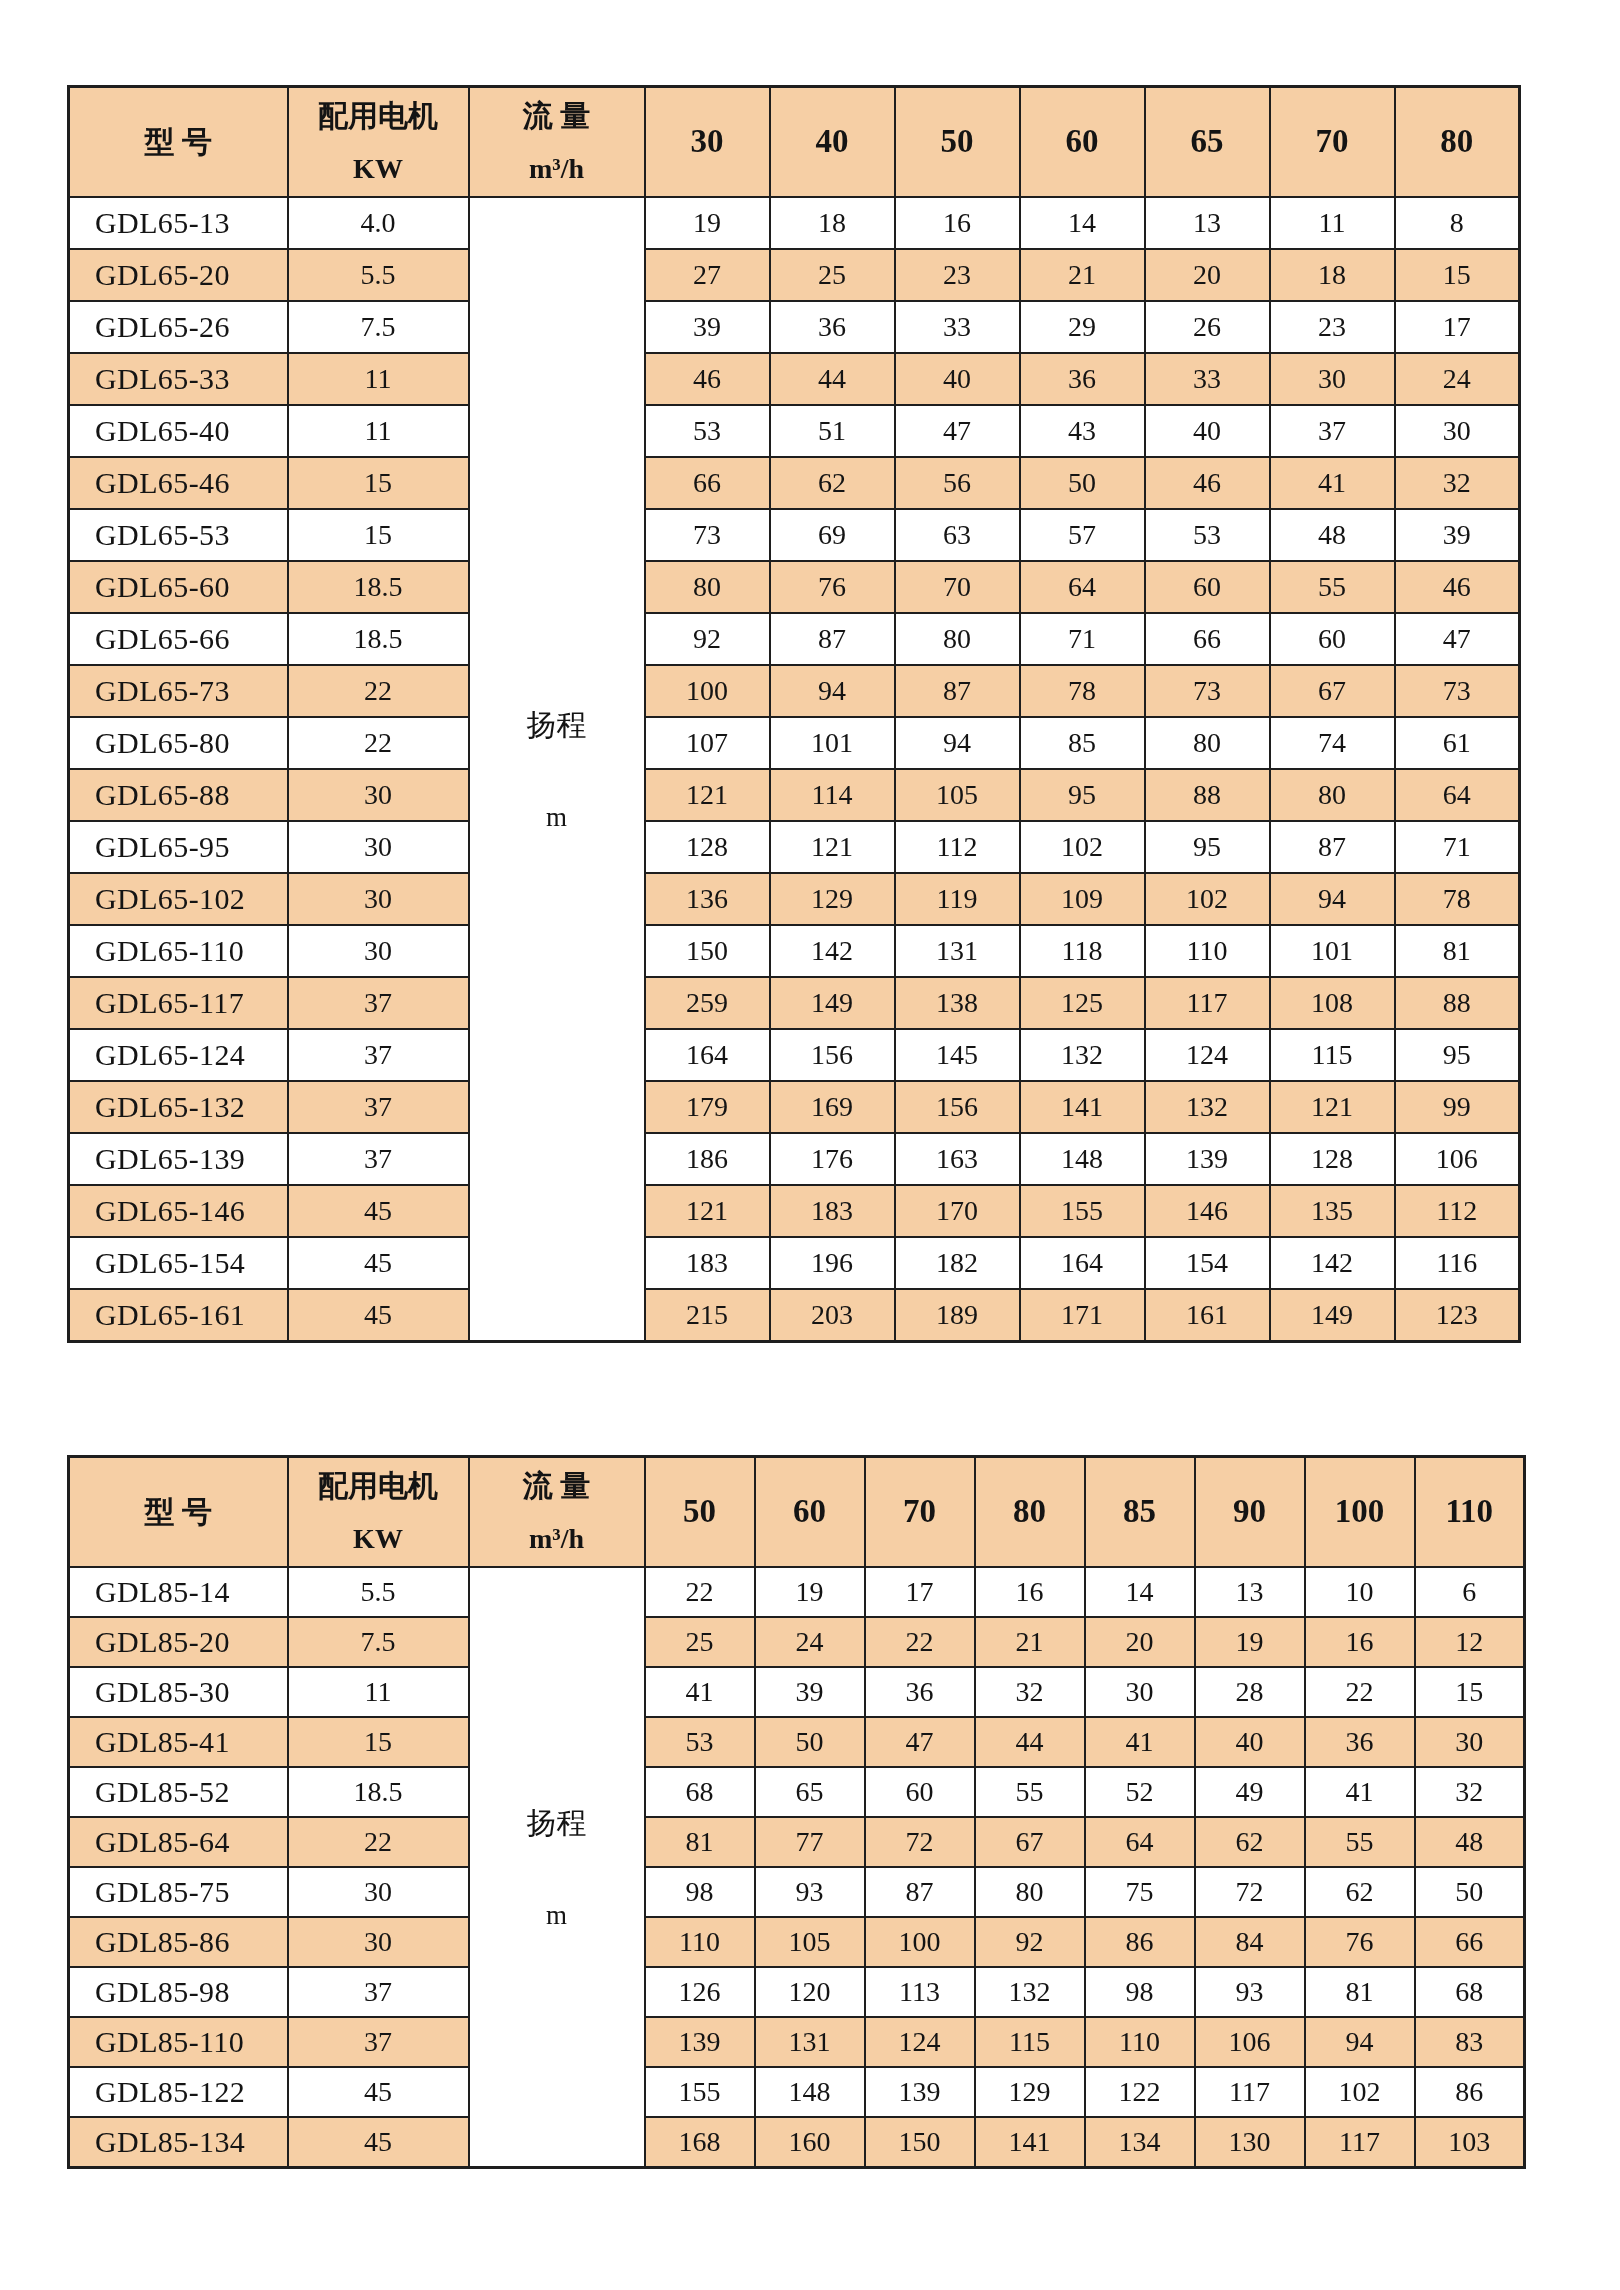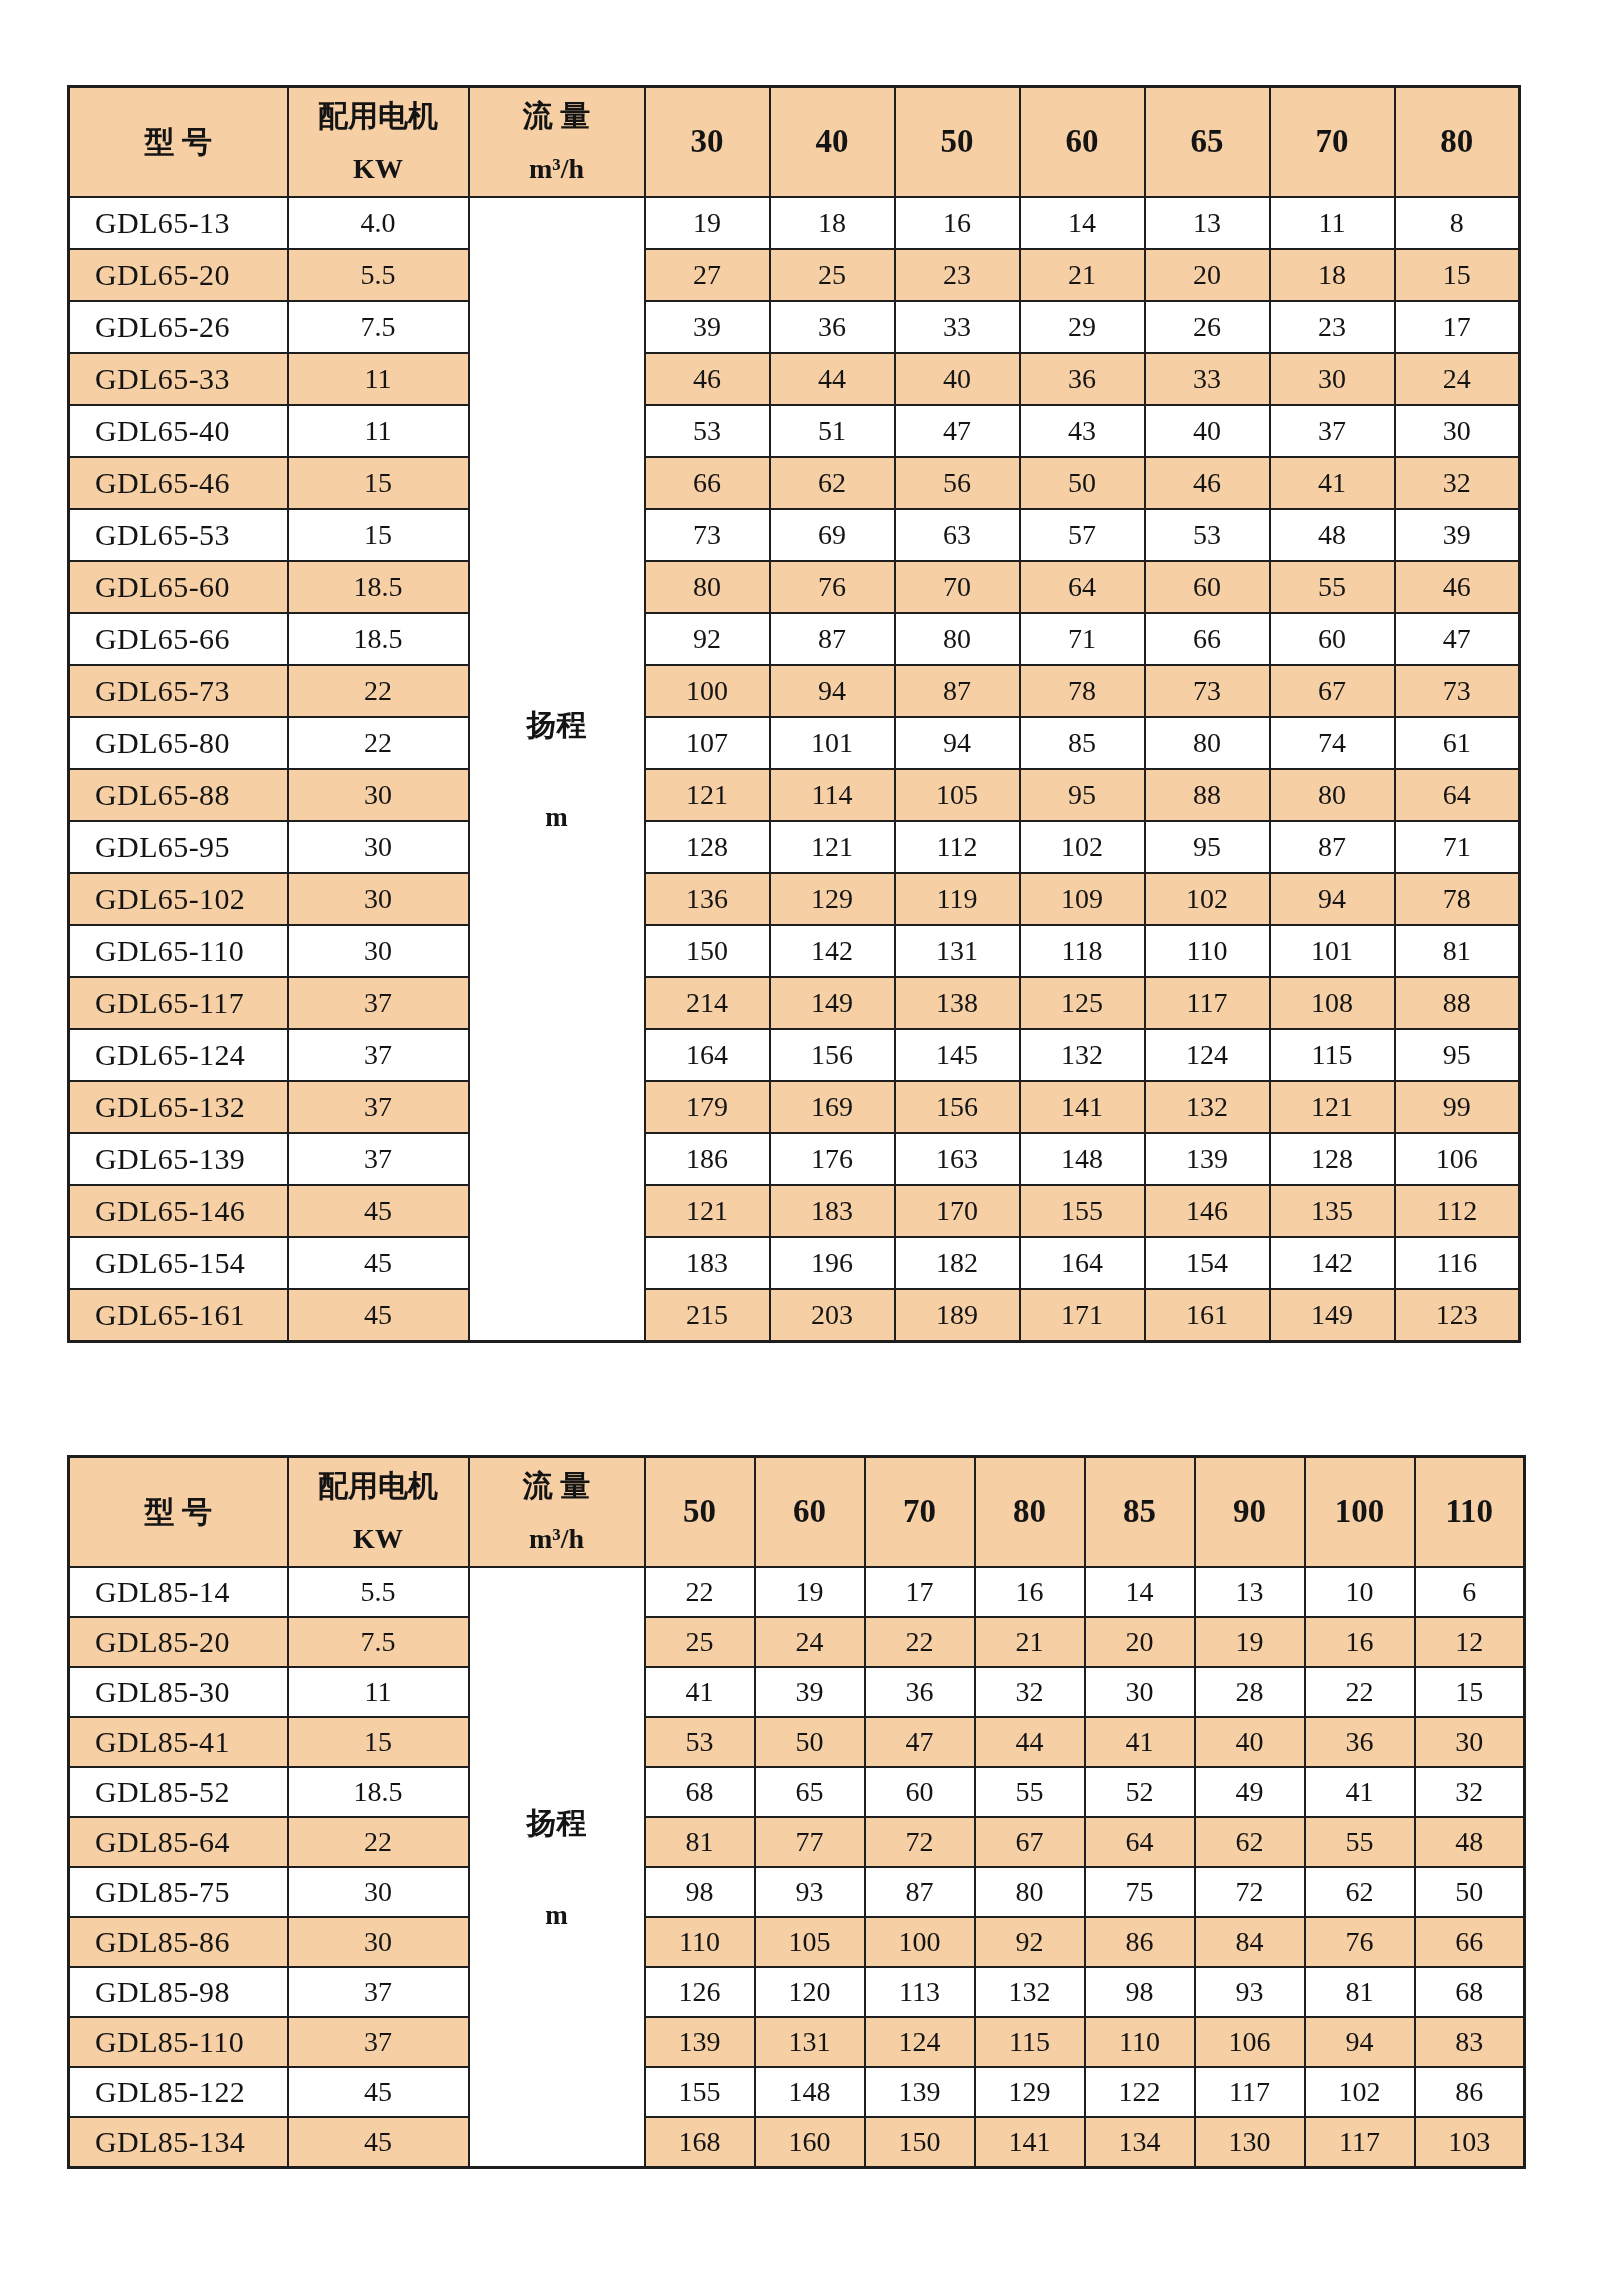--- a/index.html
+++ b/index.html
@@ -47,21 +47,21 @@
   tr.drow.white td{background:var(--row_white);}
   td.mc{
     text-align:left;
     padding-left:25px;
     font-size:30px;
     letter-spacing:0.4px;
   }
   td.kc, td.vc{font-size:28px;}
   td.span-head{
     background:var(--row_white) !important;
-    font-weight:bold;
+    font-weight:normal;
     margin-top:40px;
   }
   .sh1{font-size:30px;}
   .sh2{font-size:27px;margin-top:56px;}
 </style>
 </head>
 <body>
 
 <div id="table-wrap-0" class="sheet">
   <table>
@@ -261,21 +261,21 @@
           <td class="vc">142</td>
           <td class="vc">131</td>
           <td class="vc">118</td>
           <td class="vc">110</td>
           <td class="vc">101</td>
           <td class="vc">81</td>
         </tr>
         <tr class="drow peach">
           <td class="mc">GDL65-117</td>
           <td class="kc">37</td>
-          <td class="vc">214</td>
+          <td class="vc">259</td>
           <td class="vc">149</td>
           <td class="vc">138</td>
           <td class="vc">125</td>
           <td class="vc">117</td>
           <td class="vc">108</td>
           <td class="vc">88</td>
         </tr>
         <tr class="drow white">
           <td class="mc">GDL65-124</td>
           <td class="kc">37</td>

